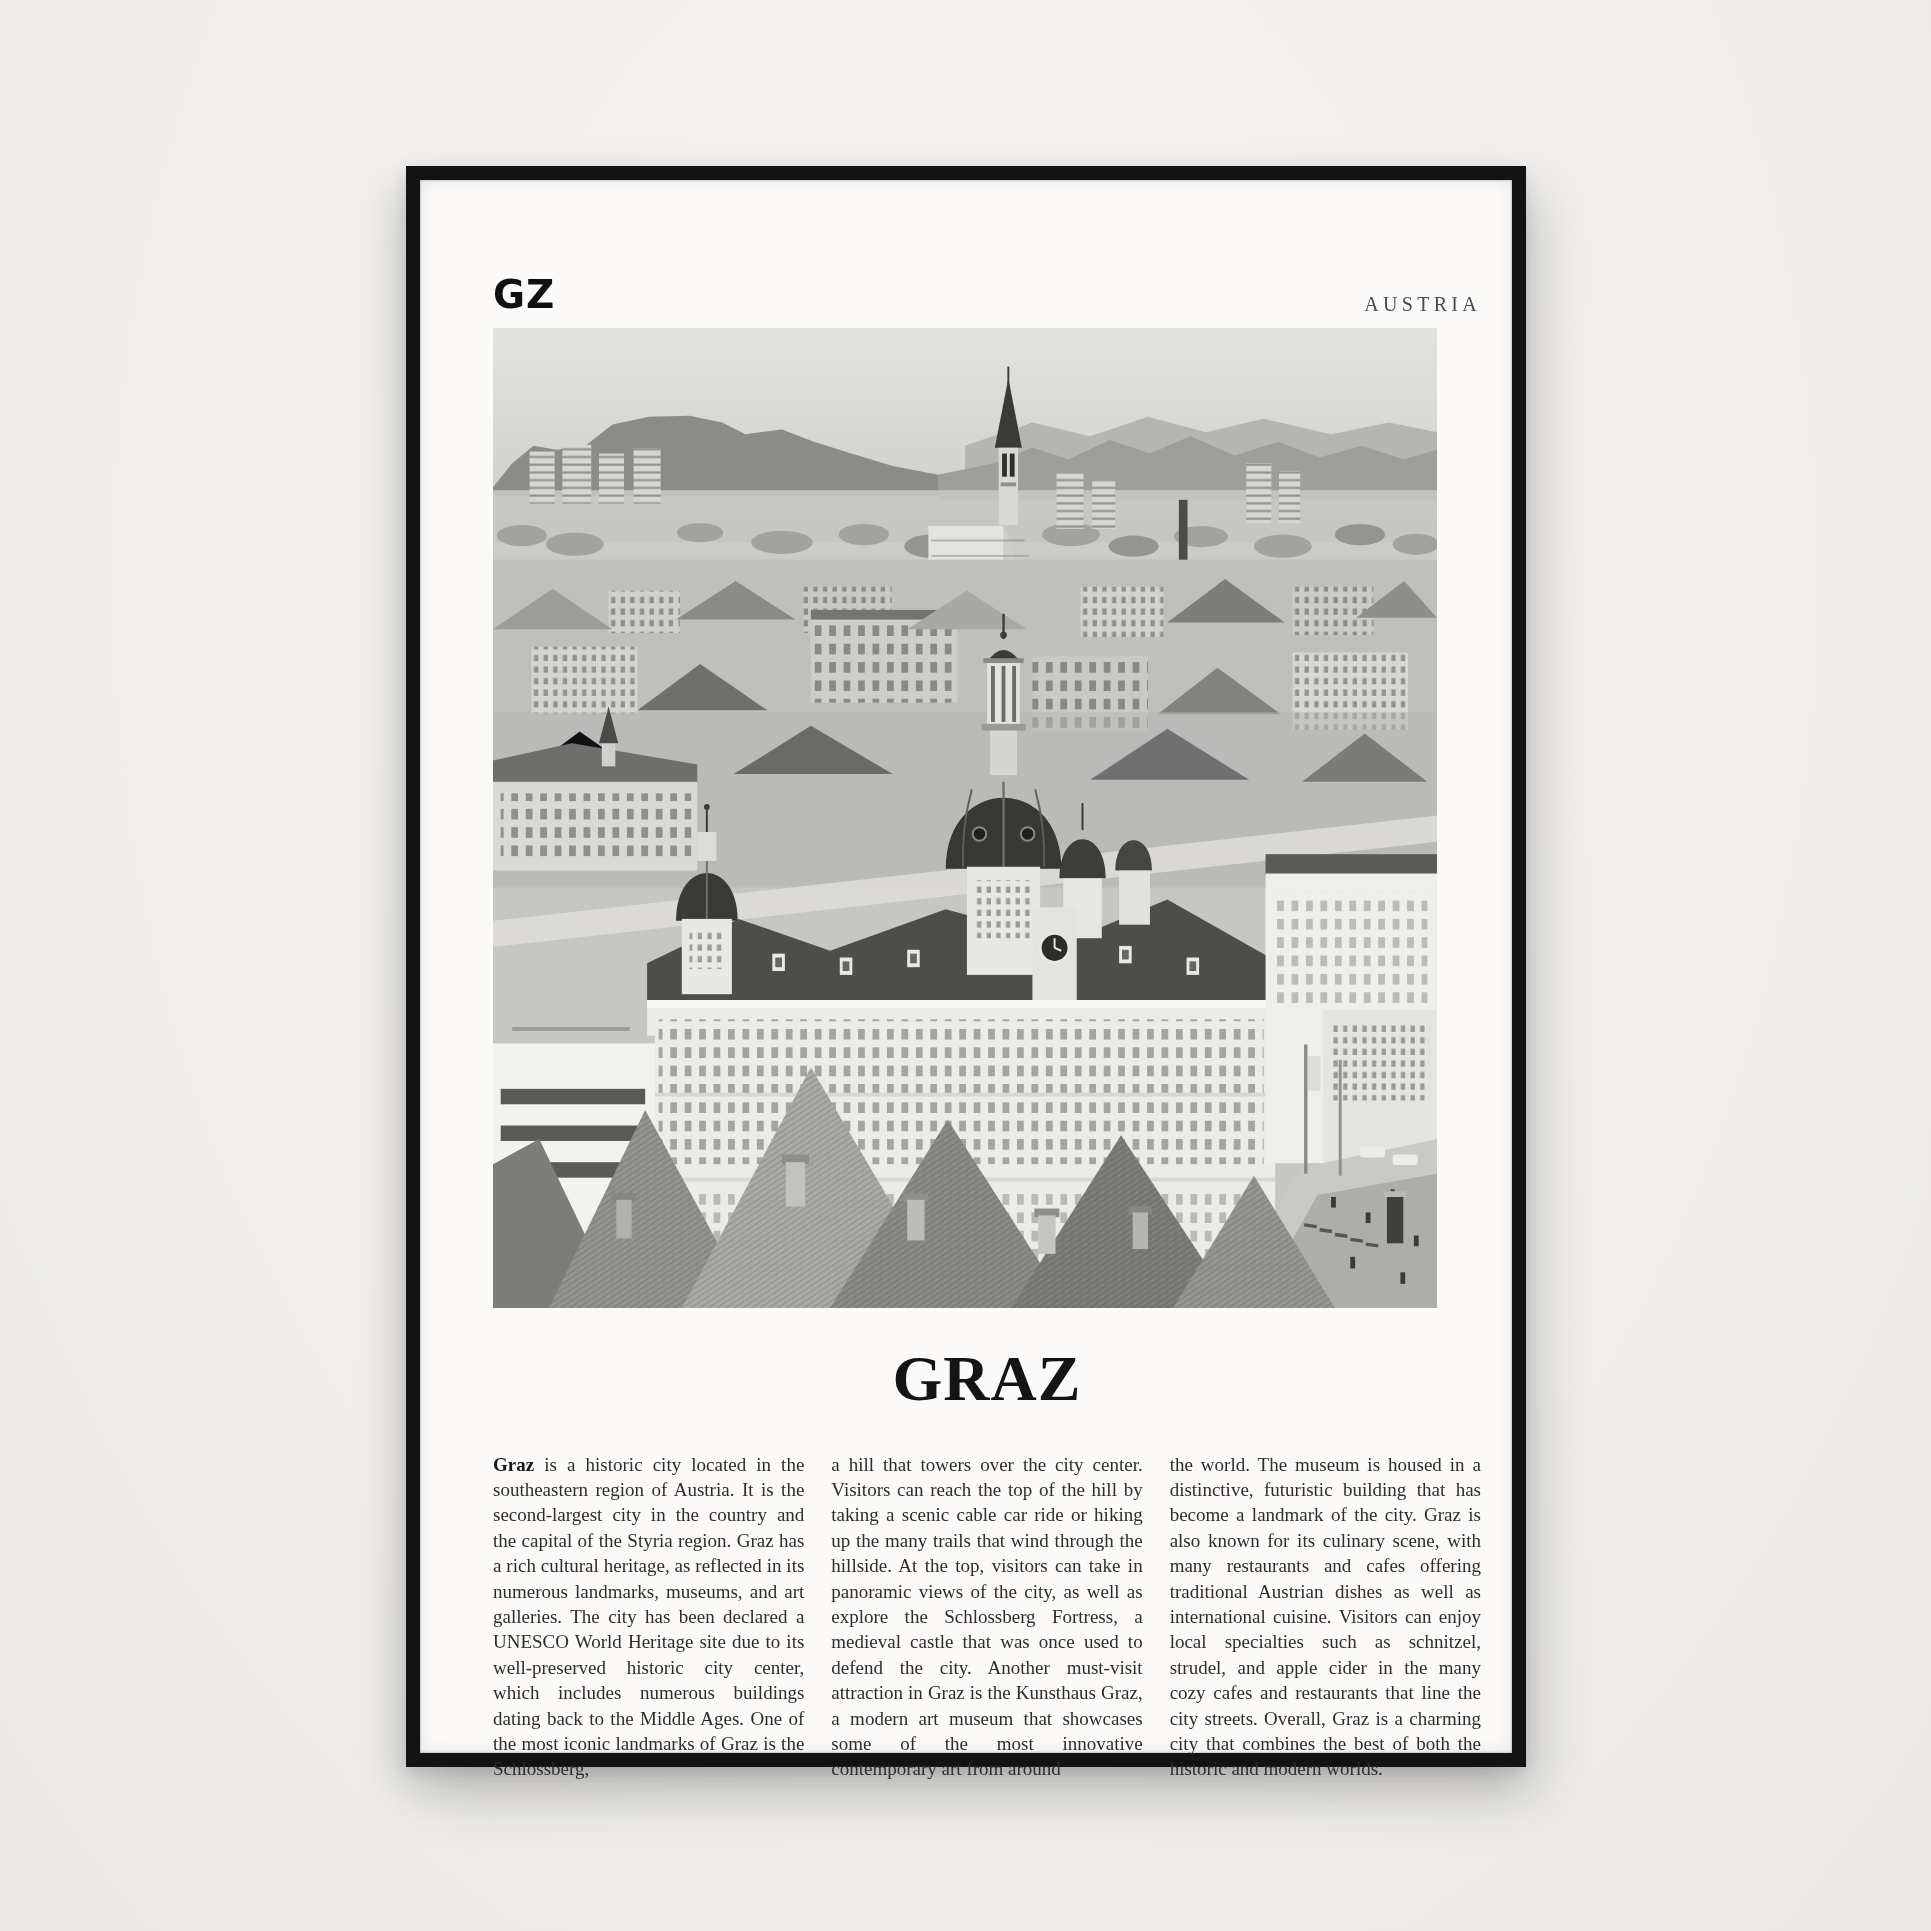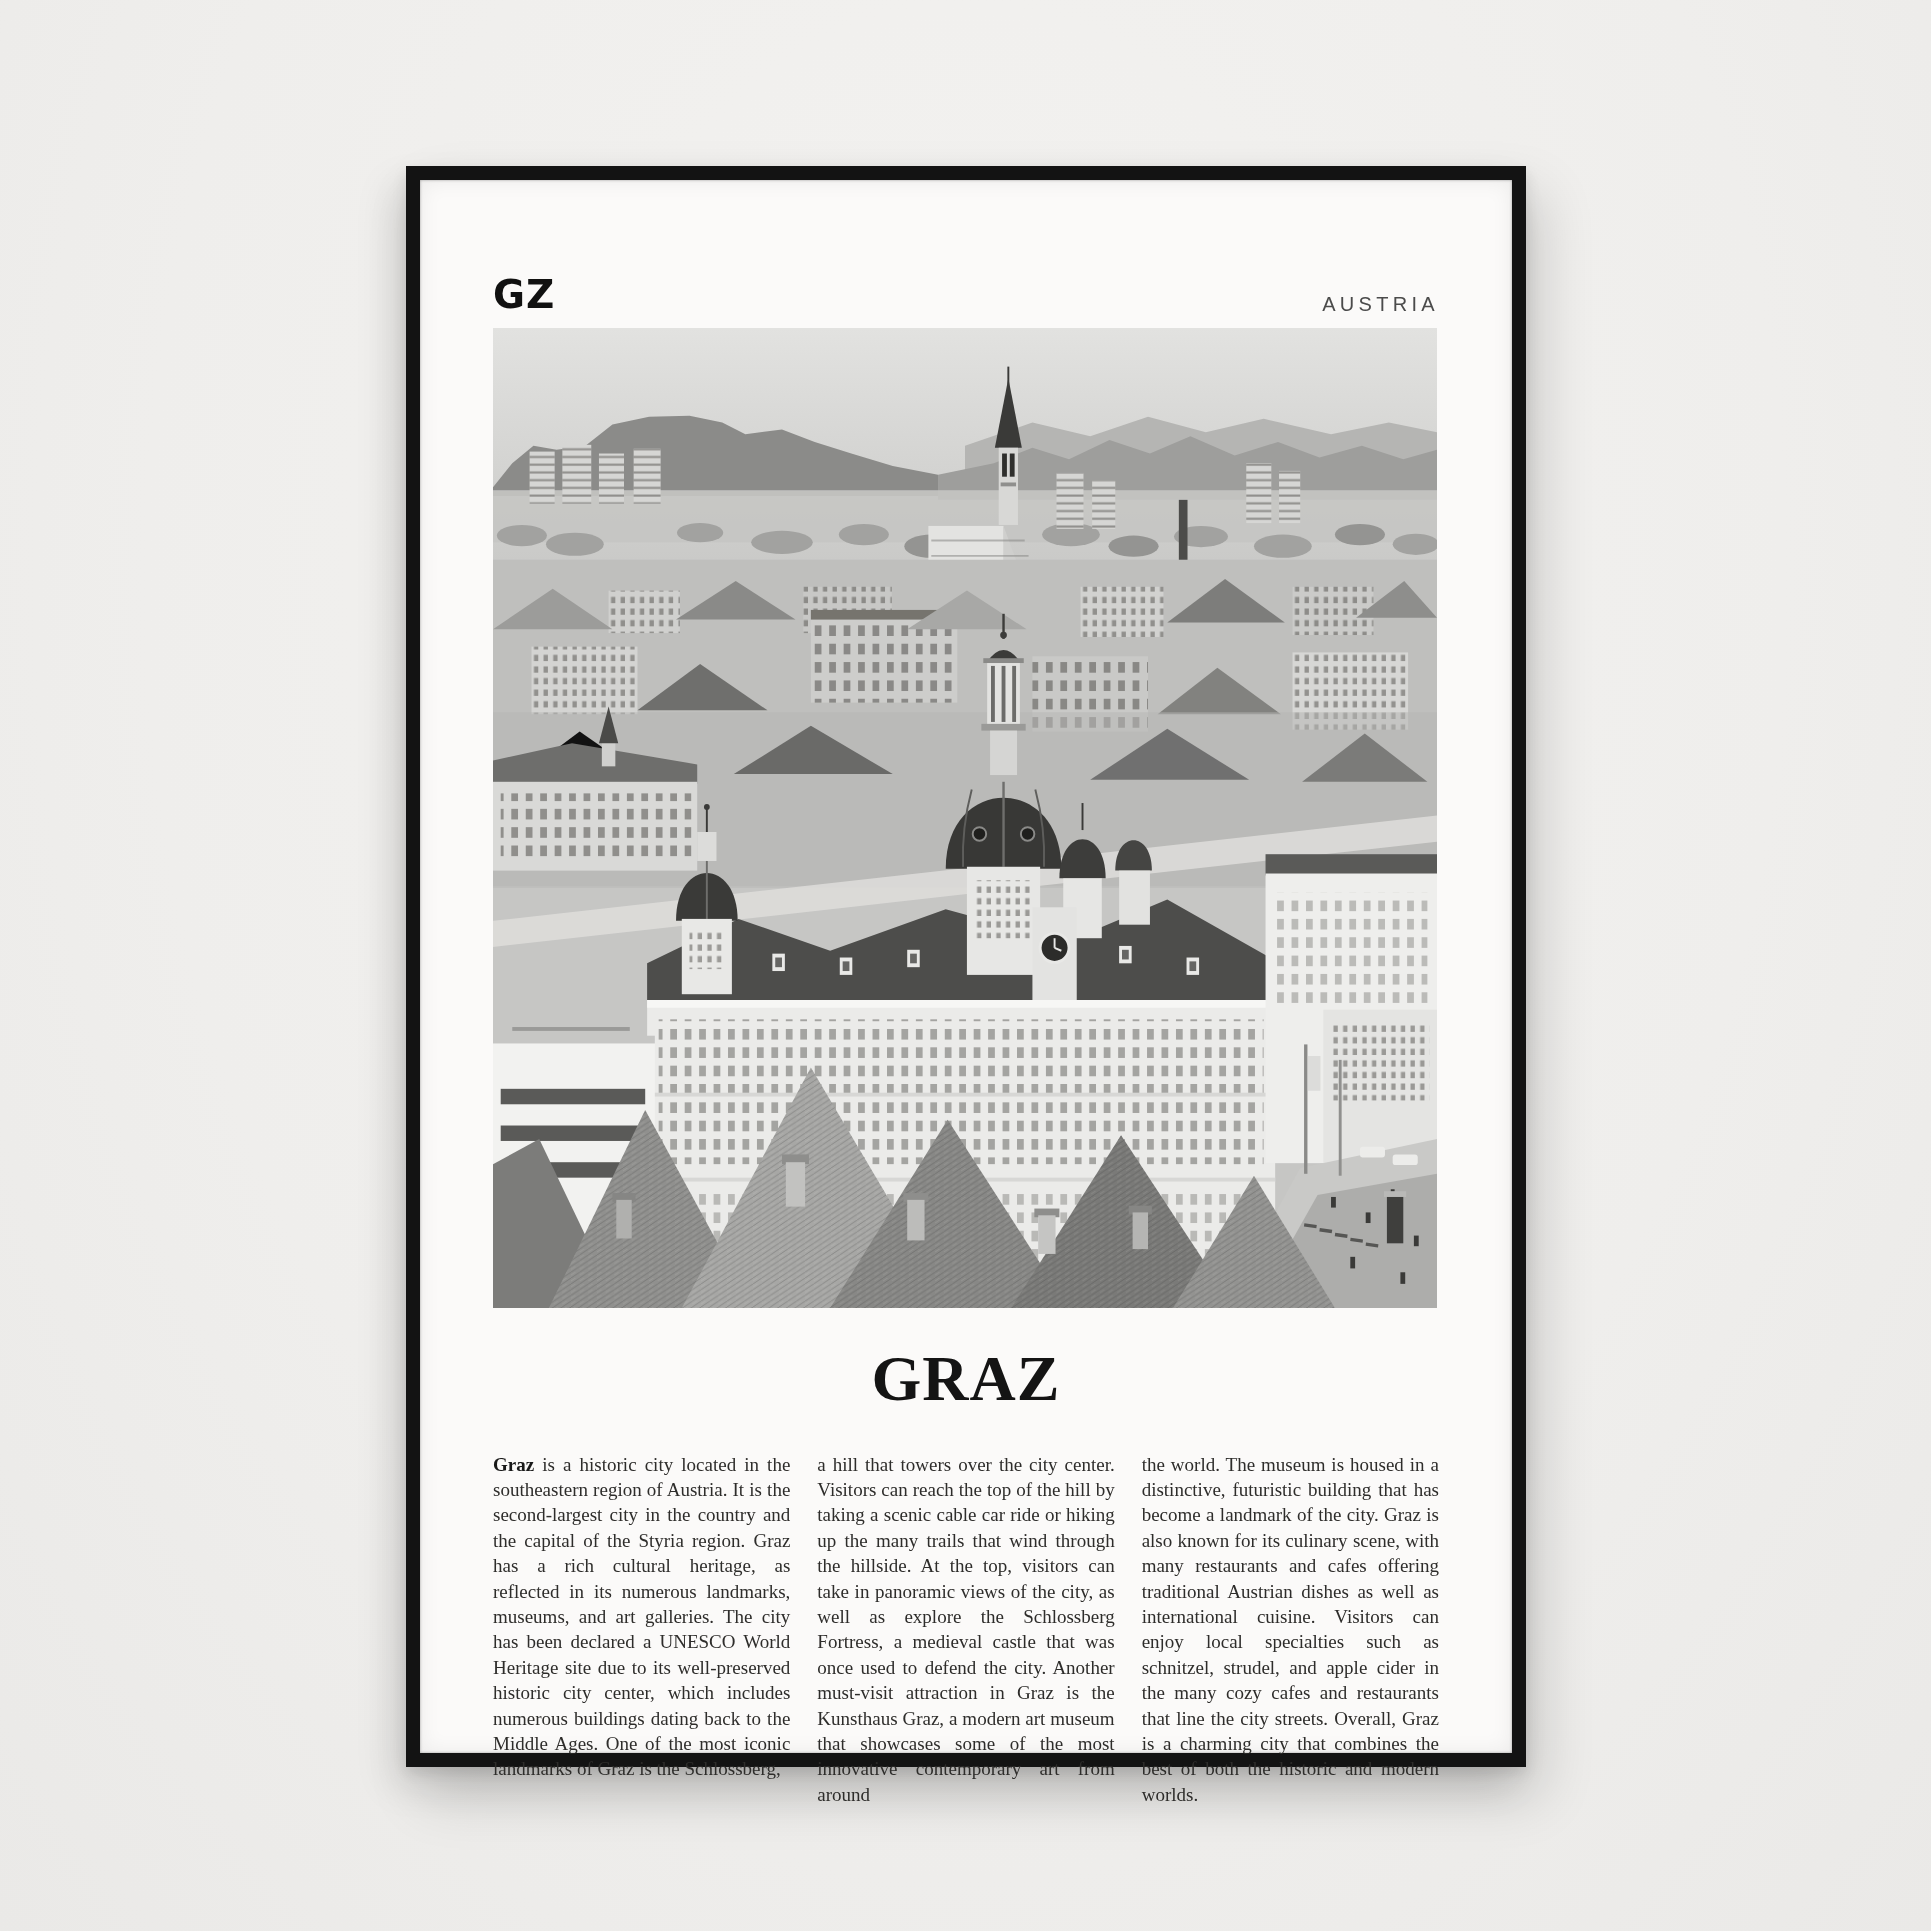--- a/index.html
+++ b/index.html
@@ -18,33 +18,33 @@
     box-sizing:border-box;
     border:14.5px solid #131313;
     background:#141414;
     box-shadow:-15.4px 19.3px 37px rgba(0,0,0,.10), 15.4px 29px 53px rgba(0,0,0,.16), 0 5.8px 13.5px rgba(0,0,0,.10);
   }
   .paper{
     position:absolute;inset:0;
     background:#fbfaf9;
     box-shadow:inset 0 0 2.9px rgba(0,0,0,.35), inset 0 0 21px rgba(0,0,0,.07);
     box-sizing:border-box;
-    padding:95px 73px 0 73px;
+    padding:95px 31px 0 73px;
   }
   .poster-header{
     display:flex;justify-content:space-between;align-items:flex-end;
     margin-bottom:13.5px;
   }
   .tag{
     font-family:"DejaVu Sans", sans-serif;
     font-weight:800;font-size:39px;line-height:1;
     letter-spacing:1px;color:#111;
   }
   .country{
-    font-family:Liberation Sans, sans-serif;
+    font-family:Liberation Serif, serif;
     font-size:20px;line-height:1;letter-spacing:4.3px;color:#4b4b4b;
   }
   .photo{
     width:944px;height:980px;display:block;
     background:#d2d2d0;
   }
   .title{
     margin-top:39px;
     text-align:center;
     font-family:"Liberation Serif", serif;

